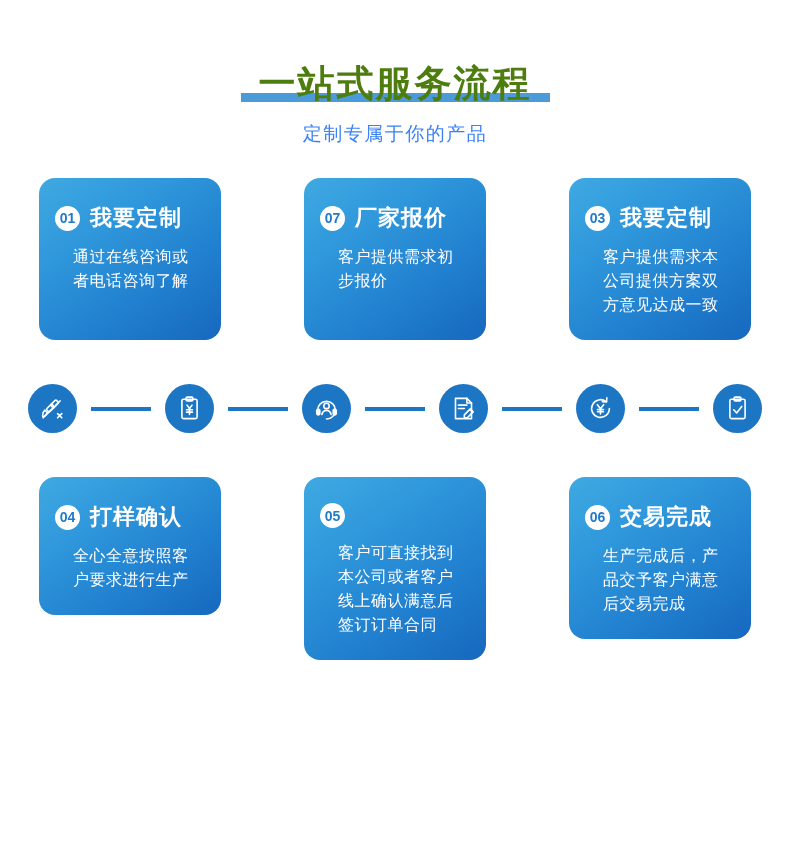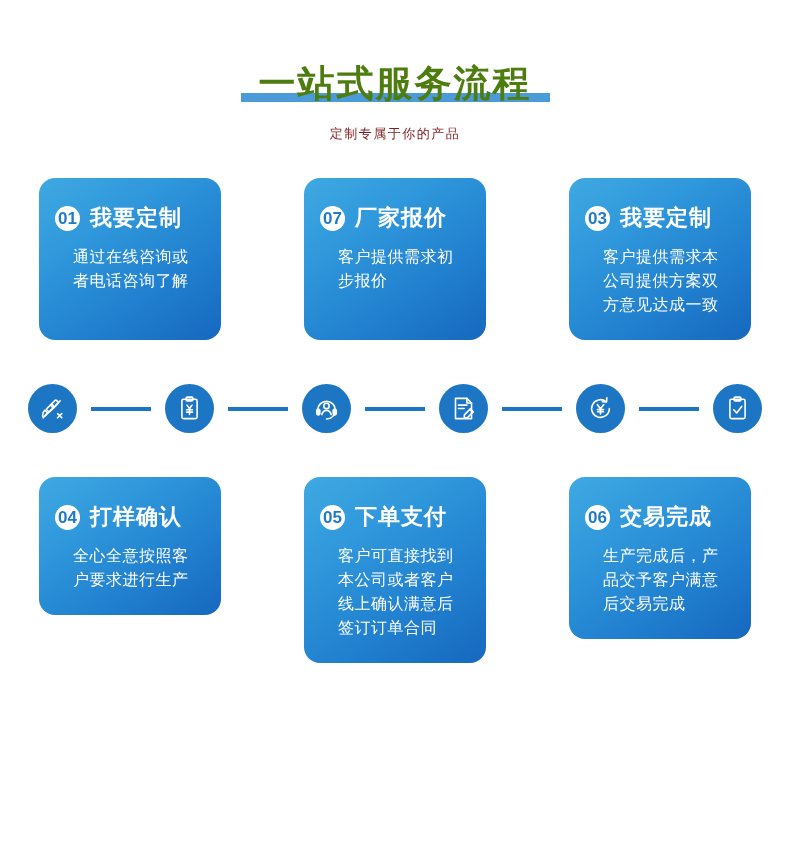--- a/index.html
+++ b/index.html
@@ -41,22 +41,22 @@
     z-index: 1;
     font-size: 37px;
     font-weight: bold;
     color: #4d7c0f;
     letter-spacing: 2px;
     line-height: 44px;
     white-space: nowrap;
   }
   .page-subtitle {
     margin-top: 16px;
-    font-size: 13px;
-    color: #7f1d1d;
+    font-size: 19px;
+    color: #3b82f6;
     letter-spacing: 1.5px;
     line-height: 24px;
   }
 
   
   .card-row {
     display: flex;
     justify-content: center;
     gap: 83px;
     margin-top: 32px;
@@ -79,21 +79,21 @@
     gap: 10px;
     margin-bottom: 14px;
   }
   .num-badge {
     width: 25px;
     height: 25px;
     min-width: 25px;
     border-radius: 50%;
     background: #ffffff;
     color: #1f7ac9;
-    font-size: 17px;
+    font-size: 14px;
     font-weight: bold;
     display: flex;
     align-items: center;
     justify-content: center;
     line-height: 1;
   }
   .card-title {
     font-size: 22px;
     font-weight: bold;
     letter-spacing: 1px;
@@ -256,21 +256,20 @@
     <div class="card-head">
       <div class="num-badge">04</div>
       <div class="card-title">打样确认</div>
     </div>
     <div class="card-body">全心全意按照客户要求进行生产</div>
   </div>
 
   <div class="step-card">
     <div class="card-head">
       <div class="num-badge">05</div>
-      <div class="card-title">下单支付</div>
     </div>
     <div class="card-body">客户可直接找到本公司或者客户线上确认满意后签订订单合同</div>
   </div>
 
   <div class="step-card">
     <div class="card-head">
       <div class="num-badge">06</div>
       <div class="card-title">交易完成</div>
     </div>
     <div class="card-body">生产完成后，产品交予客户满意后交易完成</div>

